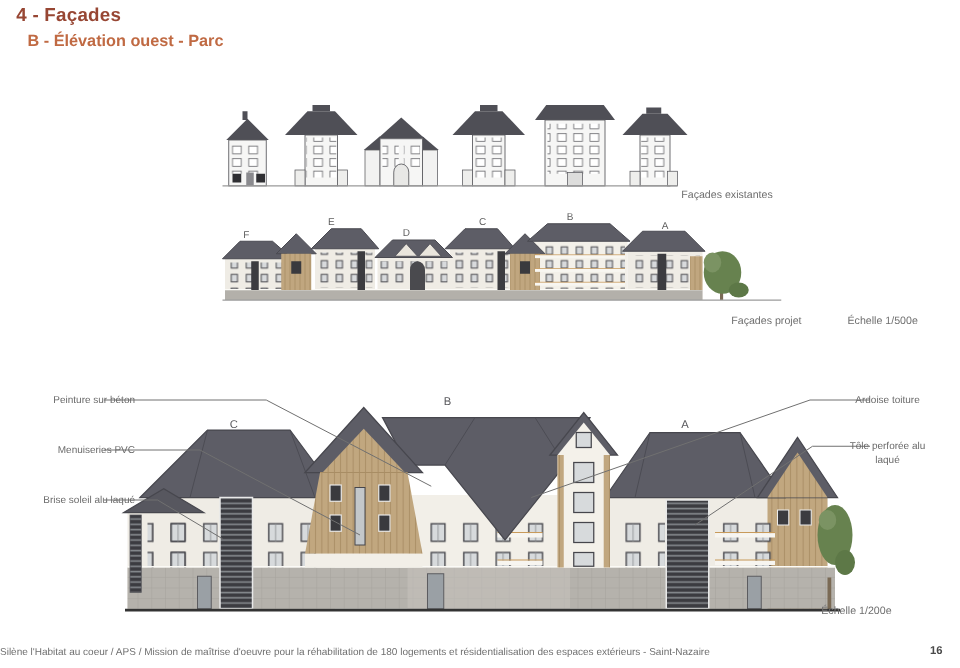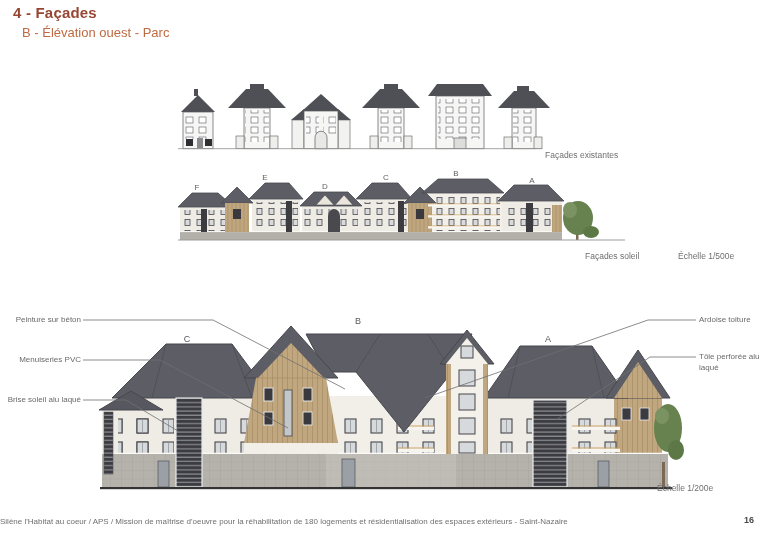--- a/index.html
+++ b/index.html
@@ -1,25 +1,25 @@
 <!DOCTYPE html>
 <html><head>
 <meta charset="utf-8">
 <style>
   html,body { margin:0; padding:0; background:#fff; }
   .page {
     position:relative; width:768px; height:534px; background:#ffffff;
     font-family:"Liberation Sans", sans-serif; overflow:hidden;
   }
   .title    { position:absolute; left:13px; top:4px;  font-size:15px; font-weight:600; color:#974633; letter-spacing:.2px; }
-  .subtitle { position:absolute; left:22px; top:25px; font-size:13px; font-weight:400; color:#c06a43; }
+  .subtitle { position:absolute; left:22px; top:25px; font-size:13px; font-weight:700; color:#c06a43; }
   .caption  { position:absolute; font-size:8.5px; color:#6f6f6f; white-space:nowrap; }
   .ann      { position:absolute; font-size:8px; color:#6a6a6a; line-height:11px; }
-  .ann-left { right:687px; text-align:right; white-space:nowrap; }
-  .ann-right{ left:699px; width:68px; }
+  .ann-left { right:660px; text-align:right; white-space:nowrap; }
+  .ann-right{ left:676px; width:68px;text-align:center; }
   .footer   { position:absolute; left:0; right:0; top:517px; font-size:8px; color:#6f6f6f; white-space:nowrap; }
   .pagenum  { position:absolute; left:744px; top:515px; font-size:9px; font-weight:bold; color:#4a4a4a; }
   svg.strip { position:absolute; }
   .lbl { font-family:"Liberation Sans",sans-serif; font-size:8px; fill:#5f5f5f; }
   .slbl{ font-family:"Liberation Sans",sans-serif; font-size:9px; fill:#58585c; }
 </style>
 </head>
 <body>
 
 <div class="page">
@@ -158,21 +158,21 @@
 
     <g text-anchor="middle">
       <text class="lbl" x="27" y="28">F</text>
       <text class="lbl" x="95" y="18">E</text>
       <text class="lbl" x="155" y="27">D</text>
       <text class="lbl" x="216" y="18">C</text>
       <text class="lbl" x="286" y="14">B</text>
       <text class="lbl" x="362" y="21">A</text>
     </g>
   </svg>
-  <div class="caption" style="left:585px; top:251px;">Façades soleil</div>
+  <div class="caption" style="left:585px; top:251px;">Façades projet</div>
   <div class="caption" style="left:662px; top:251px;padding-left:16px;">Échelle 1/500e</div>
 
   <svg class="strip" style="left:0px; top:300px;" width="768" height="200" viewBox="0 0 768 200">
     <defs>
       <pattern id="d-win" width="26" height="23" patternUnits="userSpaceOnUse">
         <rect x="7" y="4" width="11" height="14" fill="#d7dadc" stroke="#46464c" stroke-width="1.1"></rect>
         <line x1="12.5" y1="4" x2="12.5" y2="18" stroke="#8b8f93" stroke-width="0.7"></line>
       </pattern>
       <pattern id="d-slat" width="8" height="4.2" patternUnits="userSpaceOnUse">
         <rect width="8" height="4.2" fill="#3b3b40"></rect>

